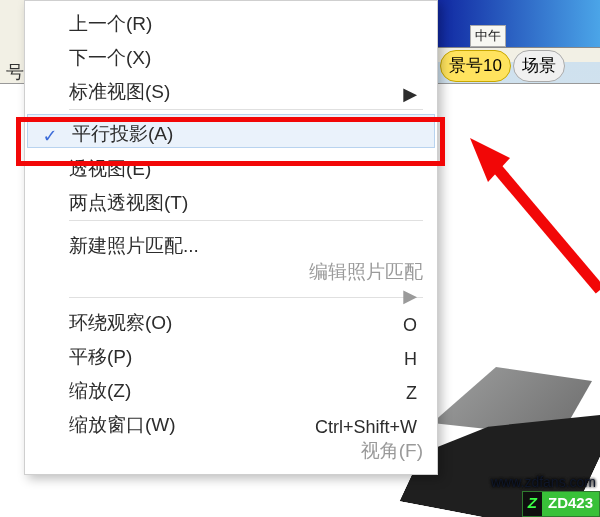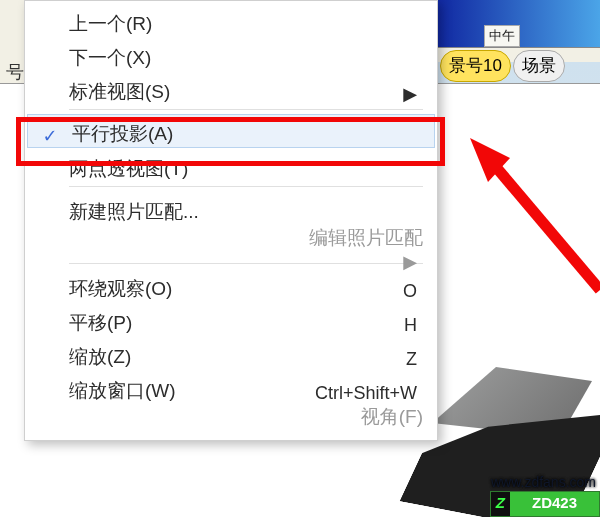--- a/index.html
+++ b/index.html
@@ -53,21 +53,20 @@
   .small-label {
     position: absolute;
     top: 25px;
     left: 470px;
     font-size: 13px;
     color: #222;
     background: transparent;
     padding: 1px 4px;
     border: 1px solid #aaa;
     background:#f7f7f2;
-    margin-left:14px;
   }
   .left-sliver {
     position: absolute;
     top: 0;
     left: 0;
     width: 38px;
     height: 517px;
     background: #f2f0e5;
   }
   .left-sliver .sep {
@@ -179,21 +178,21 @@
   }
   .watermark-badge .z {
     background: #0f0f0f;
     color: #3cff47;
     padding: 2px 5px;
     font-style: italic;
   }
   .watermark-badge .txt {
     background: #39c139;
     color: #fff;
-    padding: 2px 22px;
+    padding: 2px 6px;
   }
   .watermark-url {
     position: absolute;
     right: 4px;
     bottom: 27px;
     font-size: 14px;
     color: #0f172a;
     text-shadow: 0 0 3px #000, 0 0 3px #000;
     text-align: right;
   }
@@ -240,20 +239,24 @@
   </div>
 
   <div class="menu-sep"></div>
 
   <div class="menu-item checked">
     <span class="icon-col">✓</span>
     <span class="label">平行投影(A)</span>
   </div>
   <div class="menu-item">
     <span class="icon-col"></span>
+    <span class="label">透视图(E)</span>
+  </div>
+  <div class="menu-item">
+    <span class="icon-col"></span>
     <span class="label">两点透视图(T)</span>
   </div>
 
   <div class="menu-sep"></div>
 
   <div class="menu-item">
     <span class="icon-col"></span>
     <span class="label">新建照片匹配...</span>
   </div>
   <div class="menu-item disabled">

